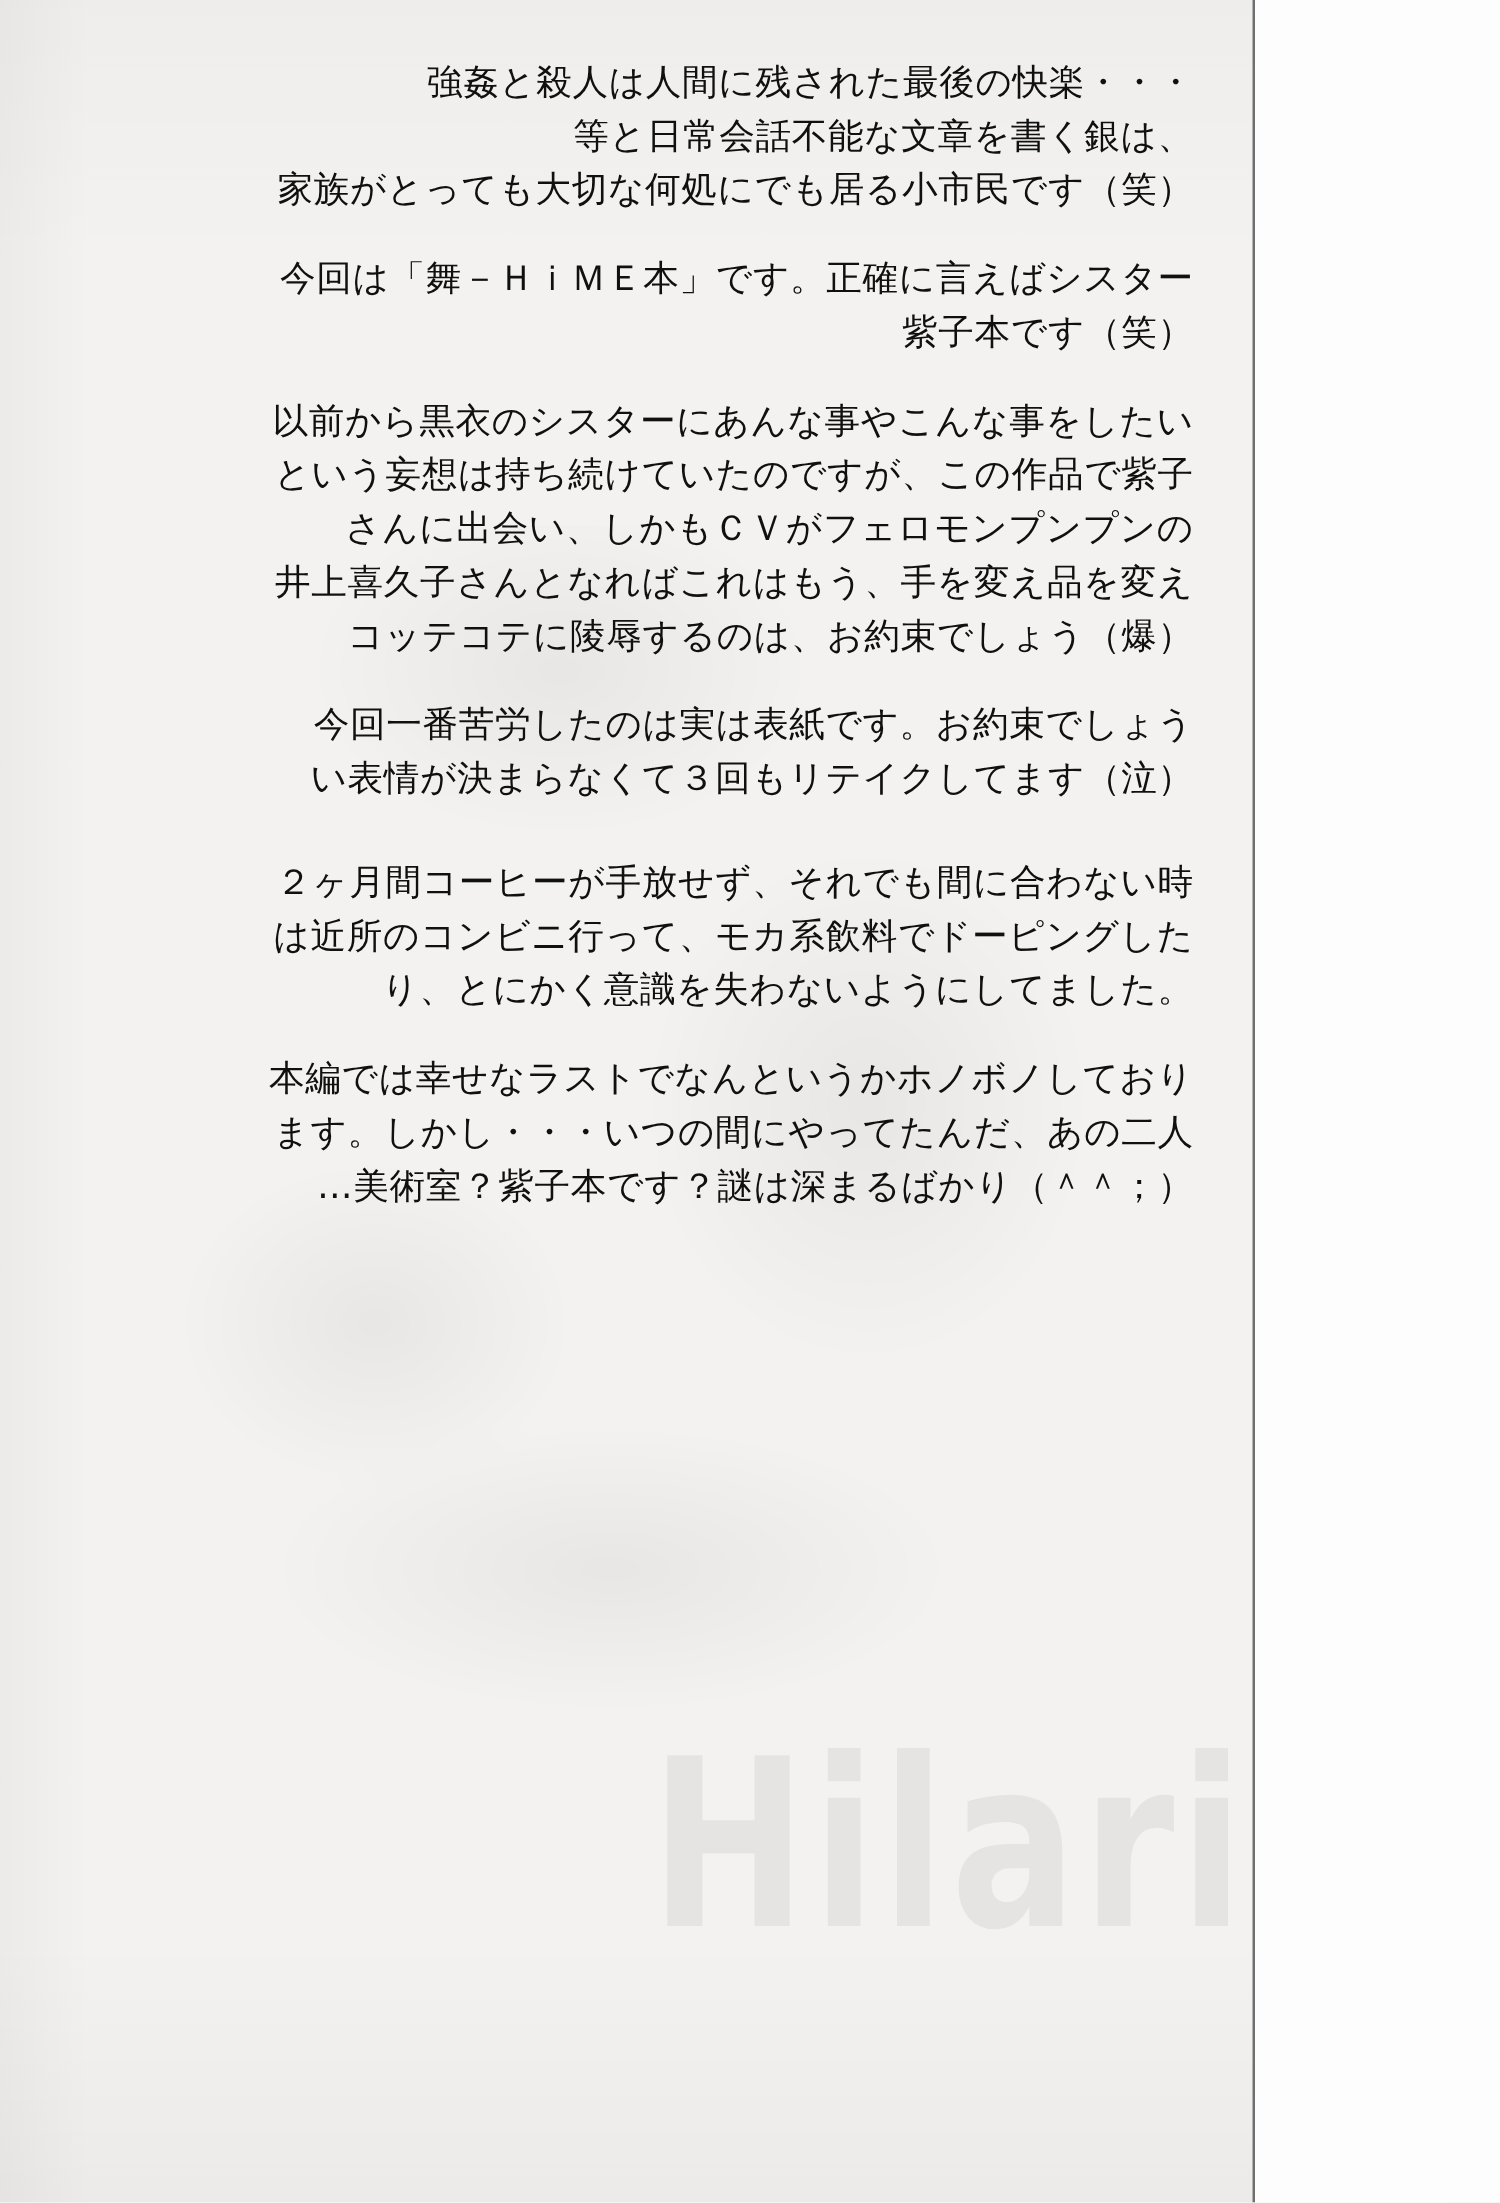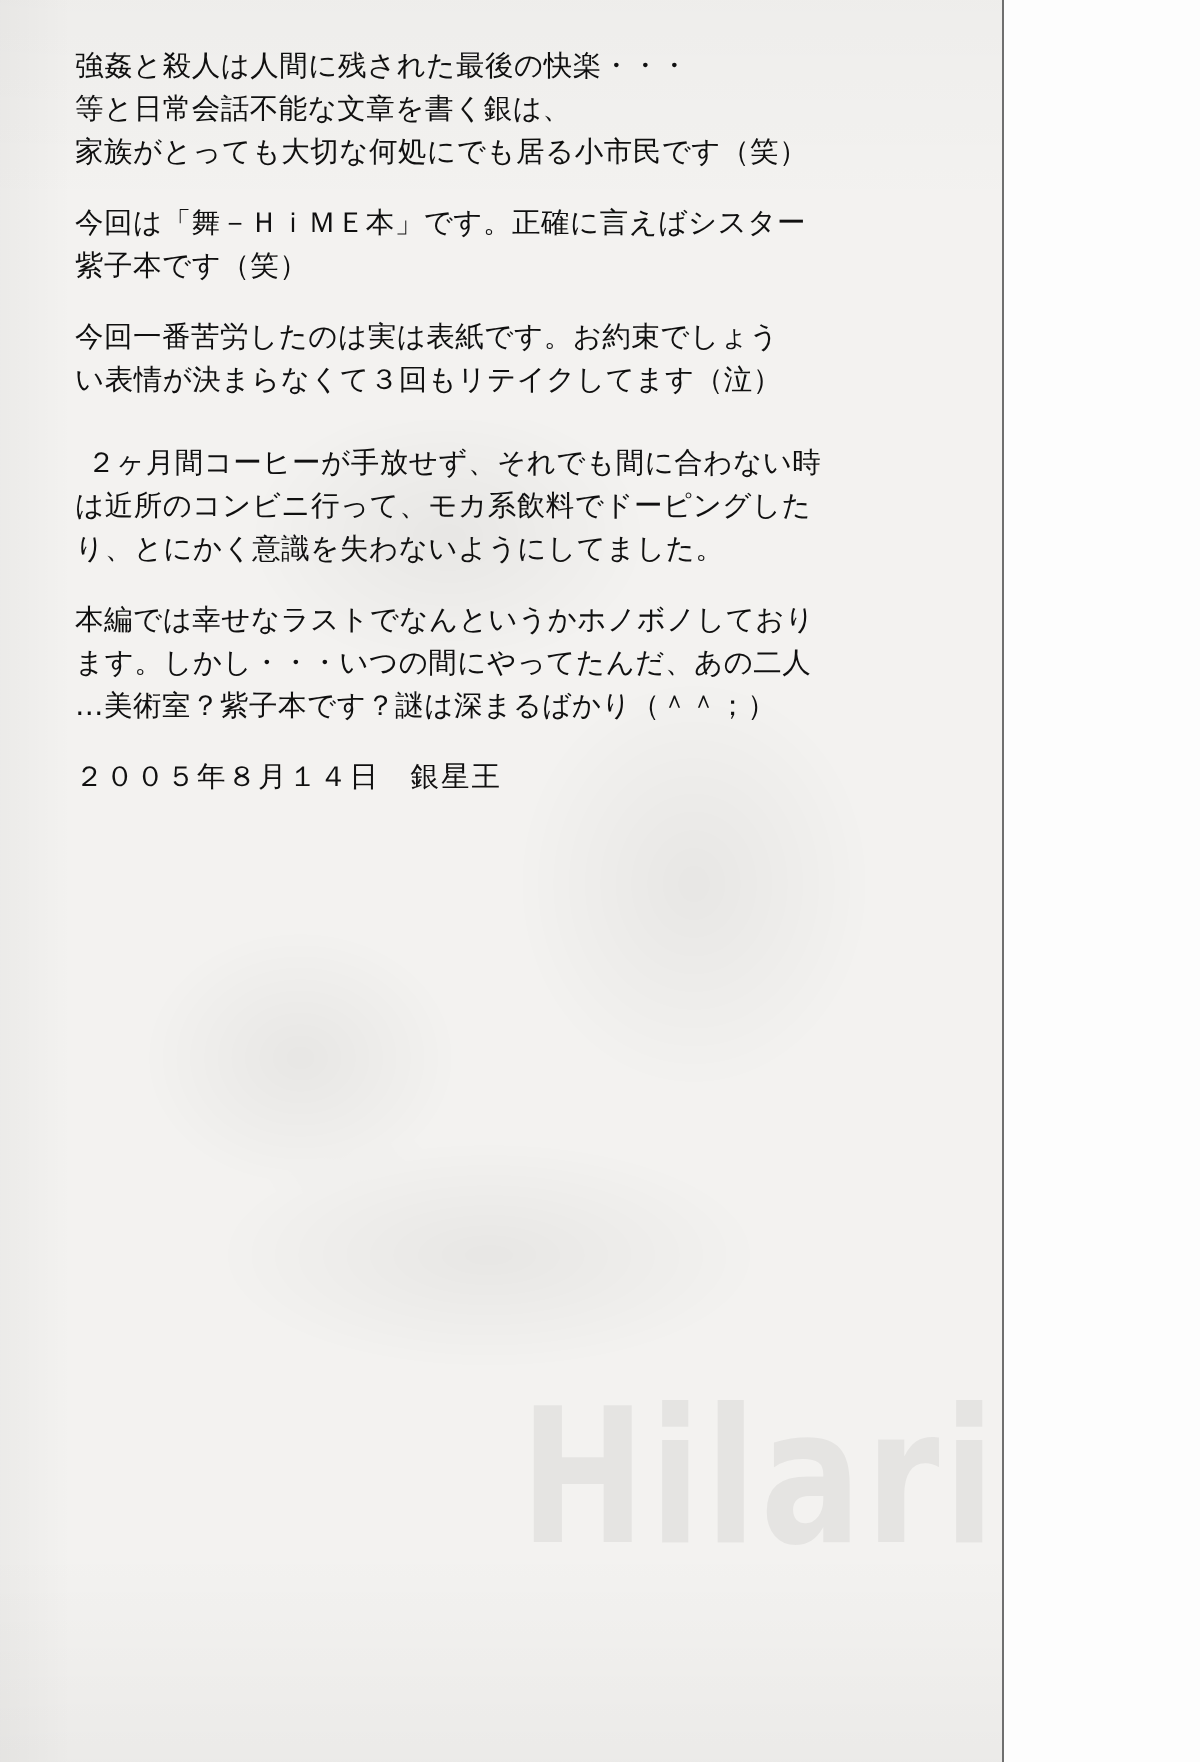--- a/index.html
+++ b/index.html
@@ -12,20 +12,21 @@
     background: #ffffff;
     font-family: "DejaVu Sans", "Liberation Sans", sans-serif;
     overflow: hidden;
   }
   .page {
     position: relative;
     width: 1200px;
     height: 1762px;
     background: #f3f2f0;
     overflow: hidden;
+    text-align: right;
   }
   
   .paper-tone {
     position: absolute;
     inset: 0;
     background:
       linear-gradient(180deg, rgba(0,0,0,0.02) 0%, rgba(0,0,0,0.00) 12%, rgba(0,0,0,0.00) 88%, rgba(0,0,0,0.03) 100%),
       linear-gradient(90deg, rgba(0,0,0,0.03) 0%, rgba(0,0,0,0.00) 6%, rgba(0,0,0,0.00) 94%, rgba(0,0,0,0.02) 100%);
     pointer-events: none;
   }
@@ -105,23 +106,27 @@
   <div class="ghost-art"></div>
   <div class="ghost-word">Hilarione</div>
   <div class="gutter"></div>
 
   <div class="content">
     <p class="para">強姦と殺人は人間に残された最後の快楽・・・
 等と日常会話不能な文章を書く銀は、
 家族がとっても大切な何処にでも居る小市民です（笑）</p>
     <p class="para">今回は「舞－ＨｉＭＥ本」です。正確に言えばシスター
 紫子本です（笑）</p>
+    <p class="para">以前から黒衣のシスターにあんな事やこんな事をしたい
+という妄想は持ち続けていたのですが、この作品で紫子
+さんに出会い、しかもＣＶがフェロモンプンプンの
+井上喜久子さんとなればこれはもう、手を変え品を変え
+コッテコテに陵辱するのは、お約束でしょう（爆）</p>
     <p class="para">今回一番苦労したのは実は表紙です。お約束でしょう
 い表情が決まらなくて３回もリテイクしてます（泣）</p>
     <p class="para indent-1">２ヶ月間コーヒーが手放せず、それでも間に合わない時
 は近所のコンビニ行って、モカ系飲料でドーピングした
 り、とにかく意識を失わないようにしてました。</p>
     <p class="para">本編では幸せなラストでなんというかホノボノしており
 ます。しかし・・・いつの間にやってたんだ、あの二人
 …美術室？紫子本です？謎は深まるばかり（＾＾；）</p>
-    <p class="signature">２００５年８月１４日　銀星王</p>
   </div>
 </div>
 
 </body></html>

